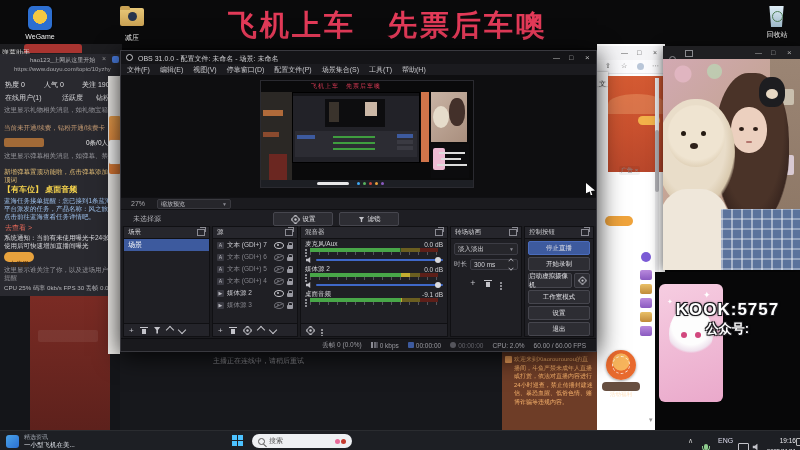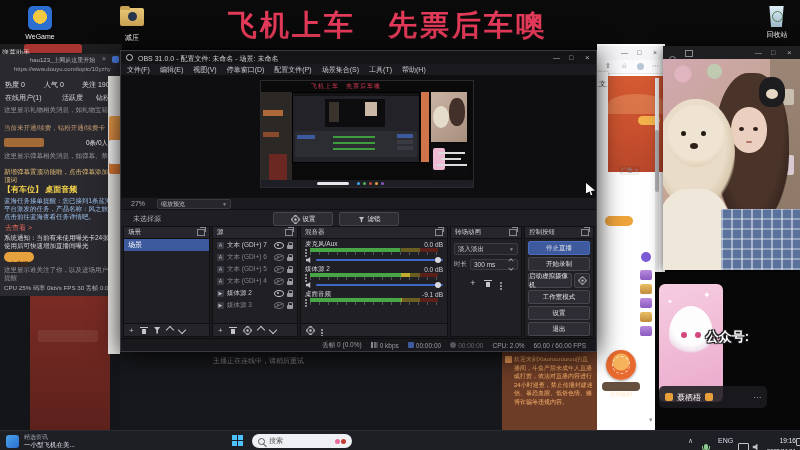--- a/index.html
+++ b/index.html
@@ -510,27 +510,22 @@
   </div>
 
   <div class="abs" style="left:655px;top:272px;width:145px;height:158px;background:#070708;">
     <div class="abs" style="left:4px;top:12px;width:64px;height:118px;border-radius:6px;background:linear-gradient(160deg,#f6cde1,#eaa9cb);">
       <div class="abs" style="left:10px;top:22px;width:44px;height:56px;background:radial-gradient(circle at 50% 35%,#fdfdfd 0 45%,#efe3ee 60%,transparent 65%);border-radius:50%;"></div>
       <div class="abs" style="left:22px;top:48px;width:6px;height:6px;background:#d2487e;border-radius:50%;"></div>
       <div class="abs" style="left:36px;top:48px;width:6px;height:6px;background:#d2487e;border-radius:50%;"></div>
       <div class="t" style="left:44px;top:6px;font-size:9px;color:#fff;">✦</div>
       <div class="t" style="left:8px;top:14px;font-size:7px;color:#fff;">✦</div>
     </div>
-    <div class="kook" style="top:56px;font-size:13px;">公众号:</div>
-    <div class="abs" style="left:4px;top:114px;width:108px;height:22px;background:rgba(28,28,32,0.88);border-radius:5px;display:flex;align-items:center;gap:4px;padding:0 6px;box-sizing:border-box;">
-      <span style="width:8px;height:8px;background:#e8a03c;border-radius:2px;flex:none;"></span>
-      <span style="font-size:8px;color:#eee;">聂栖梧</span>
-      <span style="width:8px;height:8px;background:#e8a03c;border-radius:2px;flex:none;"></span>
-      <span style="font-size:8px;color:#aaa;margin-left:auto;">⋯</span>
-    </div>
+    <div class="kook" style="top:28px;font-size:17px;letter-spacing:1px;">KOOK:5757</div>
+    <div class="kook" style="top:48px;font-size:13px;">公众号:</div>
   </div>
 
   <div class="abs" style="left:586px;top:183px;width:9px;height:12px;background:#fff;clip-path:polygon(0 0,100% 62%,55% 66%,70% 100%,52% 100%,42% 70%,0 86%);filter:drop-shadow(0 0 1px #000);z-index:50;"></div>
 
   <div class="abs" style="left:0;top:430px;width:800px;height:20px;background:#1d1f24;border-top:1px solid rgba(255,255,255,0.06);z-index:40;">
 
     <div class="abs" style="left:6px;top:2px;width:140px;height:16px;display:flex;align-items:center;gap:5px;">
       <span style="width:13px;height:13px;border-radius:3px;background:linear-gradient(135deg,#4aa3e8,#2b6fd4);flex:none;"></span>
       <span style="display:flex;flex-direction:column;line-height:7px;">
         <span style="font-size:6px;color:#9aa0aa;">精选资讯</span>

